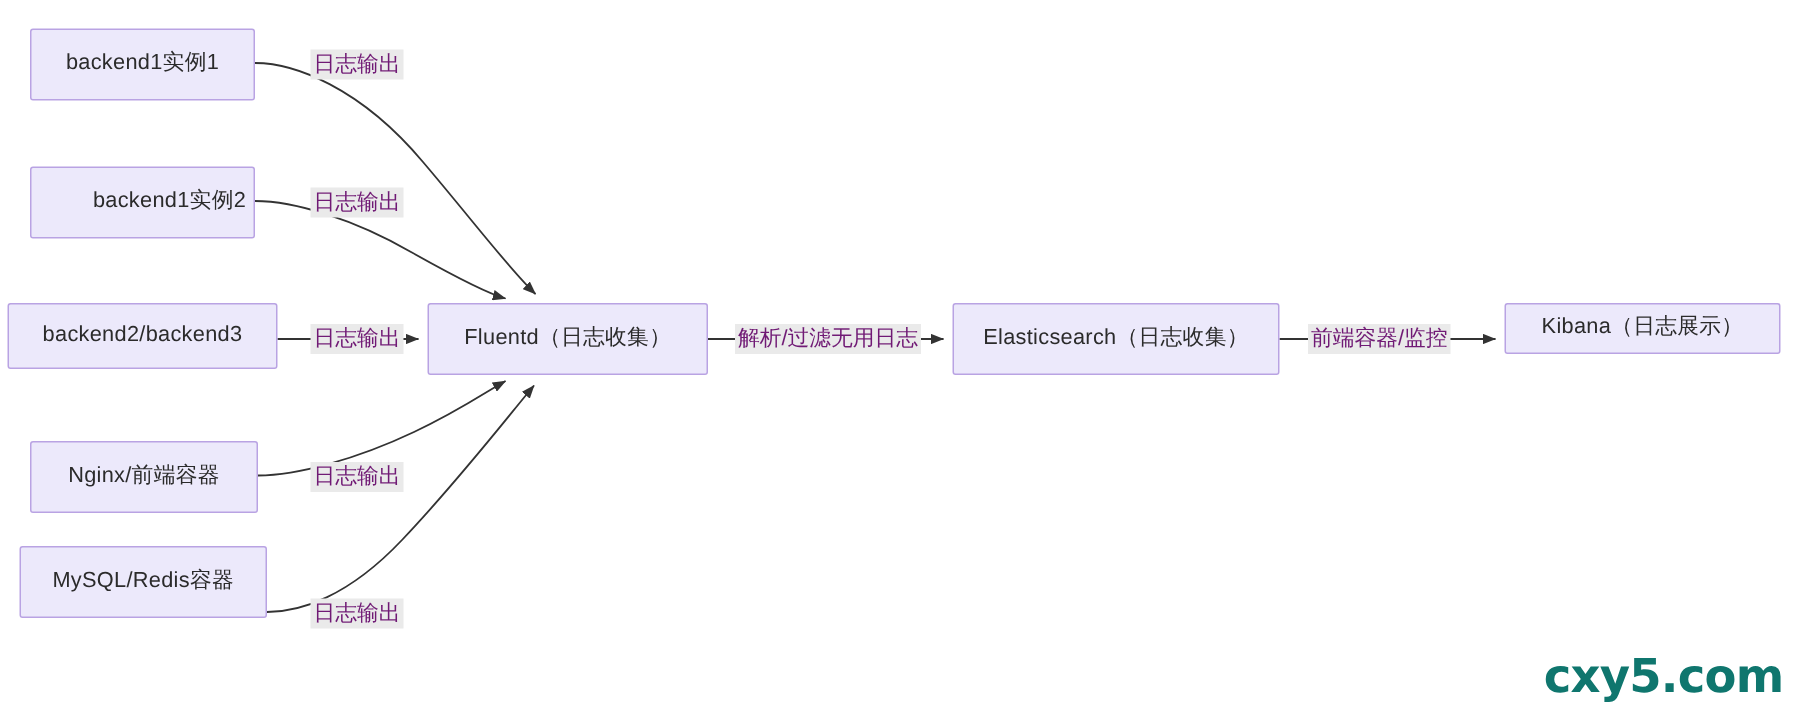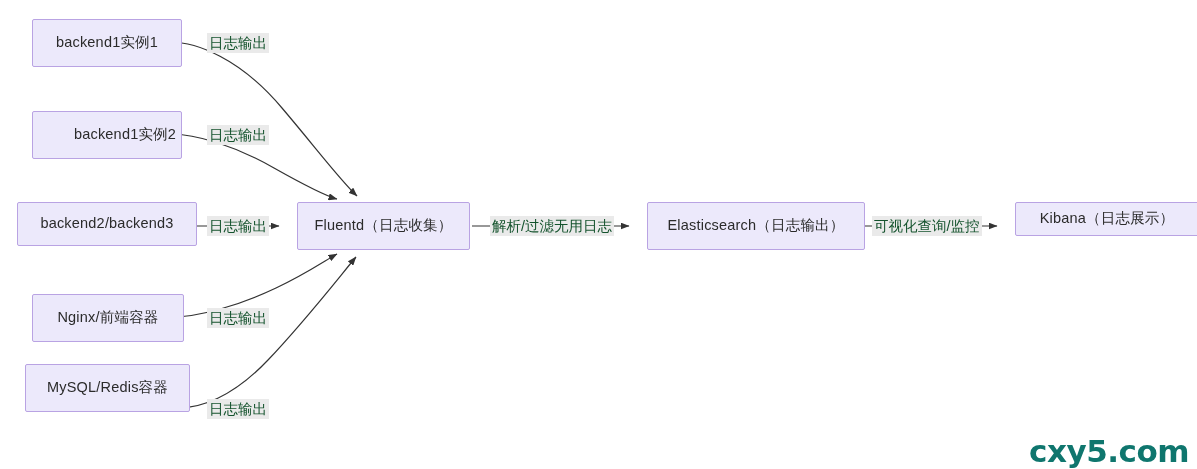--- a/index.html
+++ b/index.html
@@ -33,27 +33,26 @@
     border-radius: 2px;
     display: flex;
     align-items: center;
     justify-content: center;
     color: #2b2b2b;
     font-size: 14.5px;
     line-height: 1.2;
     letter-spacing: 0.2px;
     white-space: nowrap;
     z-index: 2;
-    margin-left: 12px;
   }
   .edge-label {
     position: absolute;
     box-sizing: border-box;
     background: #eaeaea;
-    color: #14532d;
+    color: #701a75;
     font-size: 14.5px;
     line-height: 1.25;
     white-space: nowrap;
     padding: 1px 2px;
     z-index: 3;
     text-align: center;
   }
   #watermark {
     position: absolute;
     right: 8px;
@@ -107,41 +106,41 @@
   </div>
 
   <div class="node" style="left:20px; top:294px; width:152px; height:48px;text-align:center;">
     <span>Nginx/前端容器</span>
   </div>
 
   <div class="node" style="left:13px; top:364px; width:165px; height:48px;">
     <span>MySQL/Redis容器</span>
   </div>
 
-  <div class="node" style="left:285px; top:202px; width:173px; height:48px;">
+  <div class="node" style="left:285px; top:202px; width:187px; height:48px;">
     <span>Fluentd（日志收集）</span>
   </div>
 
   <div class="node" style="left:635px; top:202px; width:218px; height:48px;">
-    <span>Elasticsearch（日志输出）</span>
+    <span>Elasticsearch（日志收集）</span>
   </div>
 
   <div class="node" style="left:1003px; top:202px; width:184px; height:34px;">
     <span>Kibana（日志展示）</span>
   </div>
 
   <div class="edge-label" style="left:207px; top:33px;">日志输出</div>
 
   <div class="edge-label" style="left:207px; top:125px;">日志输出</div>
 
   <div class="edge-label" style="left:207px; top:216px;">日志输出</div>
 
   <div class="edge-label" style="left:207px; top:308px;">日志输出</div>
 
   <div class="edge-label" style="left:207px; top:399px;">日志输出</div>
 
   <div class="edge-label" style="left:490px; top:216px;">解析/过滤无用日志</div>
 
-  <div class="edge-label" style="left:872px; top:216px;">可视化查询/监控</div>
+  <div class="edge-label" style="left:872px; top:216px;">前端容器/监控</div>
 
   <div id="watermark">cxy5.com</div>
 
 </div>
 
 </body></html>

